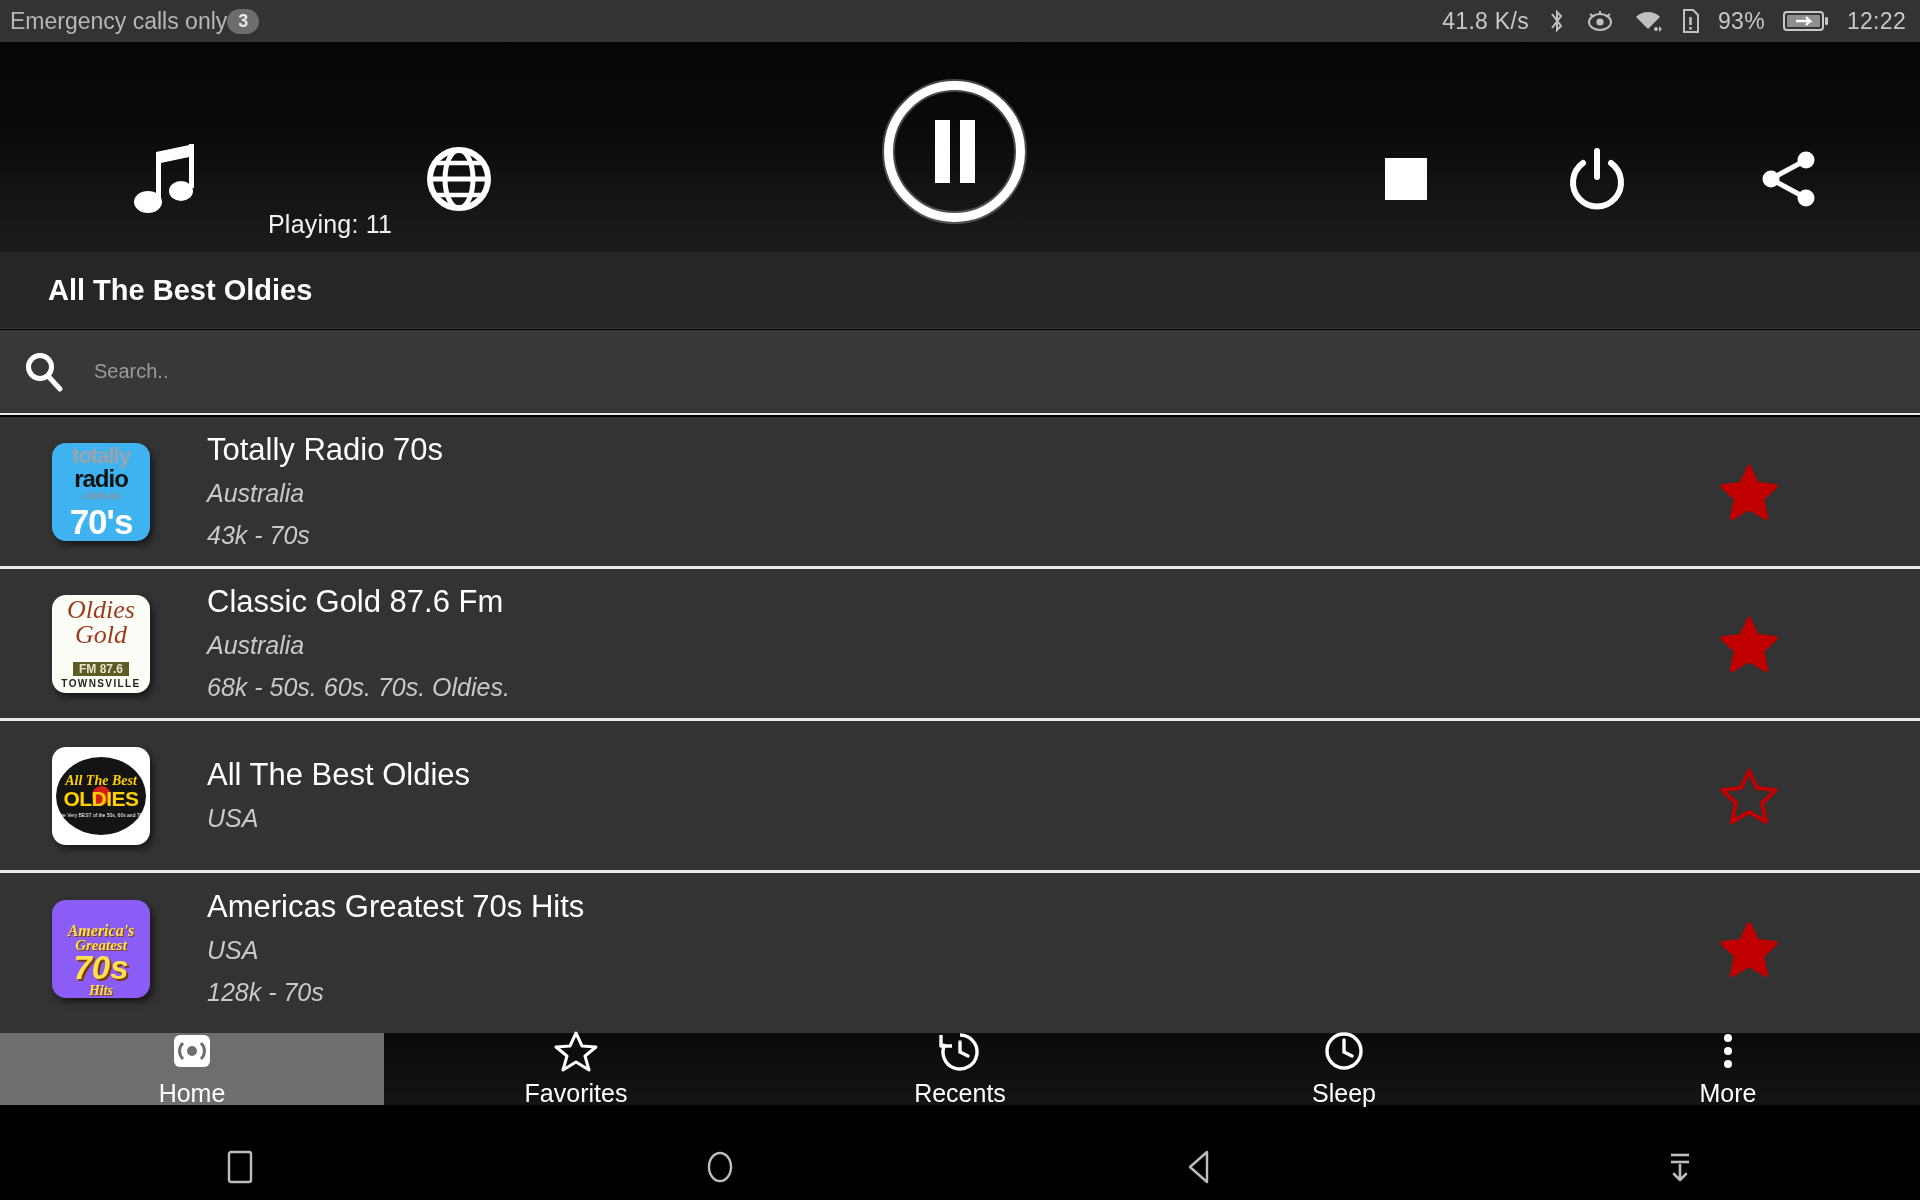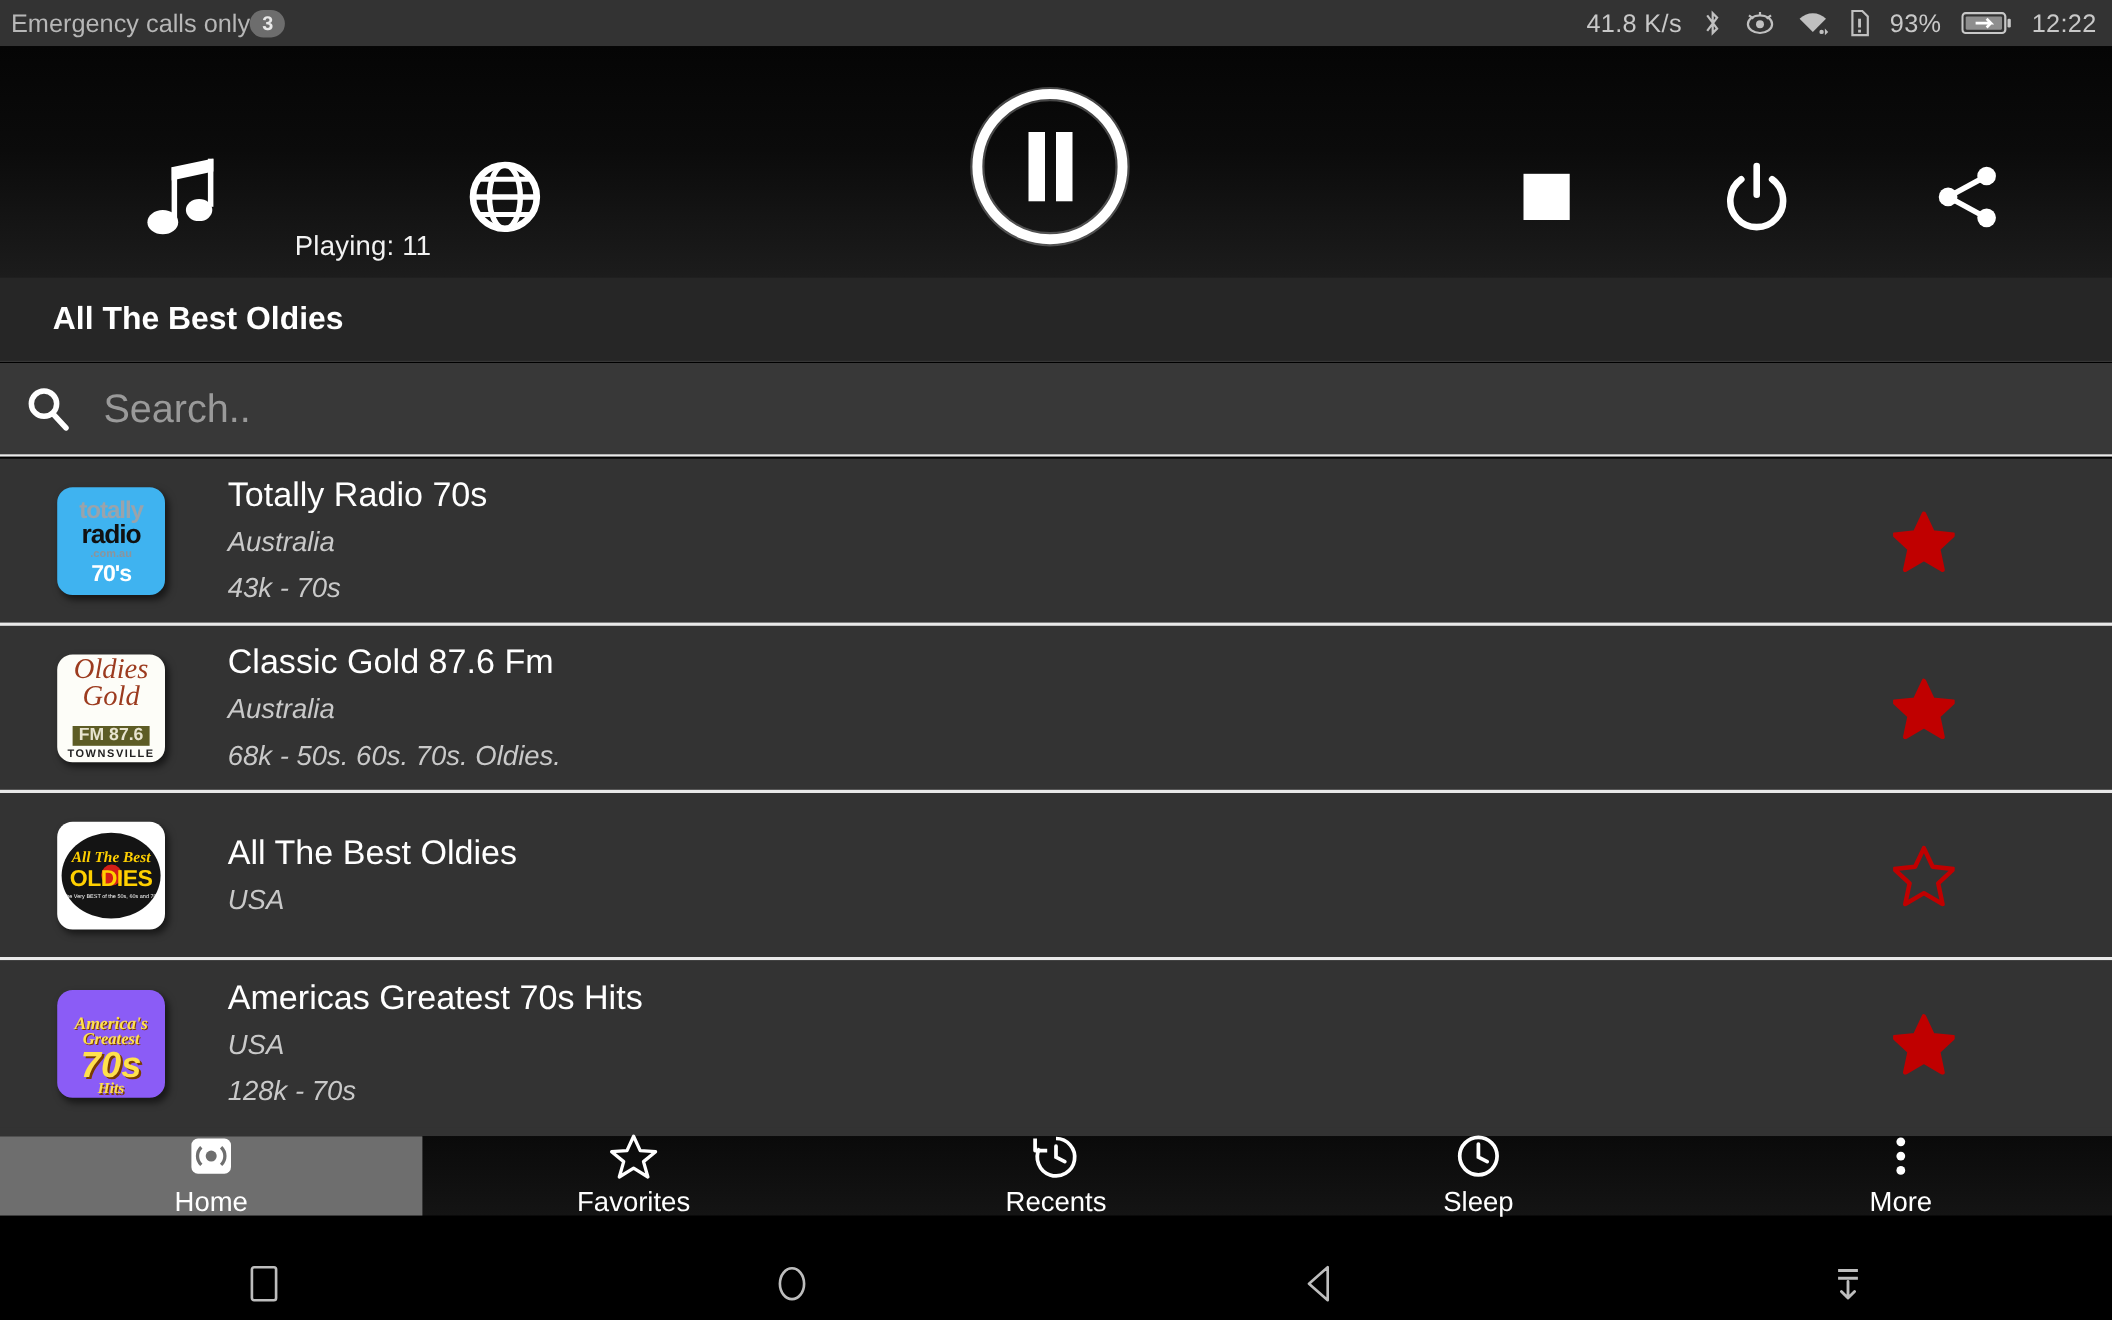--- a/index.html
+++ b/index.html
@@ -59,21 +59,21 @@
 
   
   .searchbar{
     position:absolute; left:0; top:330px; width:1920px; height:85px;
     background:#383838;
     display:flex; align-items:center; gap:28px; padding-left:22px;
     border-bottom:2px solid #e9e9e9;
   }
   .search-input{
     flex:1; background:transparent; border:none; outline:none;
-    color:#d8d8d8; font-size:36px; font-family:"Liberation Sans",sans-serif;
+    color:#d8d8d8; font-size:20px; font-family:"Liberation Sans",sans-serif;
     padding-right:57px;
   }
   .search-input::placeholder{ color:#9a9a9a; }
 
   
   .list{ position:absolute; left:0; top:417px; width:1920px; height:616px; background:#333333; overflow:hidden;}
   .row{
     position:relative; width:1920px; height:152px;
     background:#333333; border-bottom:3px solid #e9e9e9;
     display:flex; align-items:center;
@@ -91,29 +91,29 @@
   .star{ margin-right:143px; width:56px; height:56px; flex:none; cursor:pointer;}
 
   
   .lg-totally{
     background:#3fb3f0;
     display:flex; flex-direction:column; align-items:center; justify-content:center;
   }
   .lg-totally .l1{ font-size:22px; font-weight:bold; color:#9aa3ab; letter-spacing:-1px; margin-top:2px;}
   .lg-totally .l2{ font-size:24px; font-weight:bold; color:#111; letter-spacing:-1px; margin-top:-4px;}
   .lg-totally .l3{ font-size:10px; font-weight:bold; color:#8d949b; margin-top:-3px;}
-  .lg-totally .l4{ font-size:21px; font-weight:bold; color:#ffffff; margin-top:1px; letter-spacing:-1px;}
+  .lg-totally .l4{ font-size:35px; font-weight:bold; color:#ffffff; margin-top:1px; letter-spacing:-1px;}
 
   .lg-classic{
     background:#fdfdf8; display:flex; flex-direction:column;
     align-items:center; justify-content:center;
   }
   .lg-classic .c1{ font-family:"Liberation Serif",serif; font-style:italic; font-size:26px; color:#9c3b1f; line-height:24px;}
   .lg-classic .c2{ font-family:"Liberation Serif",serif; font-style:italic; font-size:26px; color:#9c3b1f; line-height:26px;}
-  .lg-classic .c3{ font-size:16px; font-weight:bold; color:#e8e4cf; background:#5d5c25; padding:0 6px; margin-top:14px;}
+  .lg-classic .c3{ font-size:12px; font-weight:bold; color:#e8e4cf; background:#5d5c25; padding:0 6px; margin-top:14px;}
   .lg-classic .c4{ font-size:10px; font-weight:bold; color:#222; letter-spacing:1.4px; margin-top:2px;}
 
   .lg-oldies{
     background:#ffffff; display:flex; align-items:center; justify-content:center;
   }
   .lg-oldies .disc{
     width:90px; height:78px; border-radius:50%; background:#141414;
     display:flex; flex-direction:column; align-items:center; justify-content:center; position:relative;
   }
   .lg-oldies .o1{ font-family:"Liberation Serif",serif; font-style:italic; font-weight:bold; font-size:14px; color:#ffd000; line-height:14px;}

